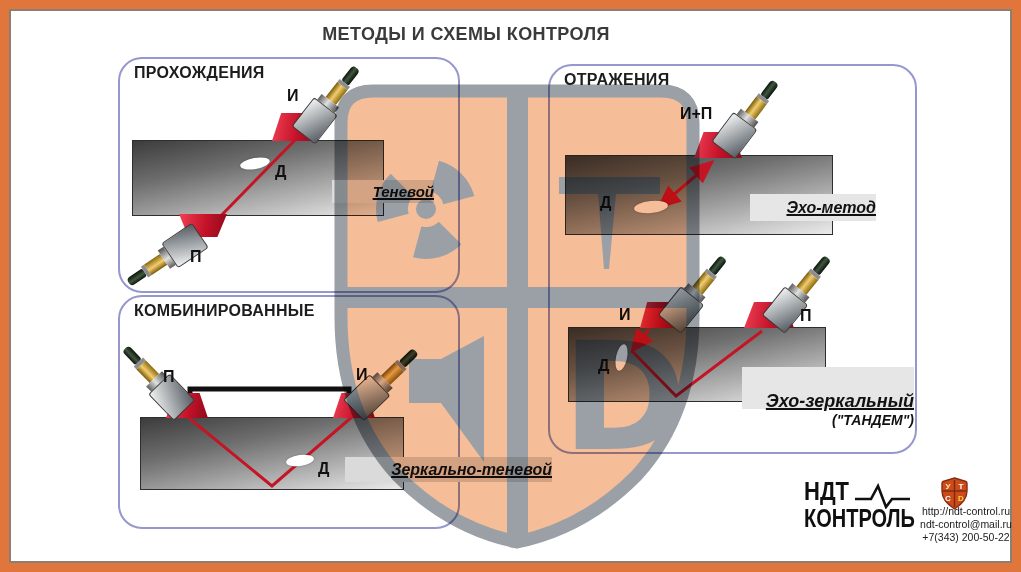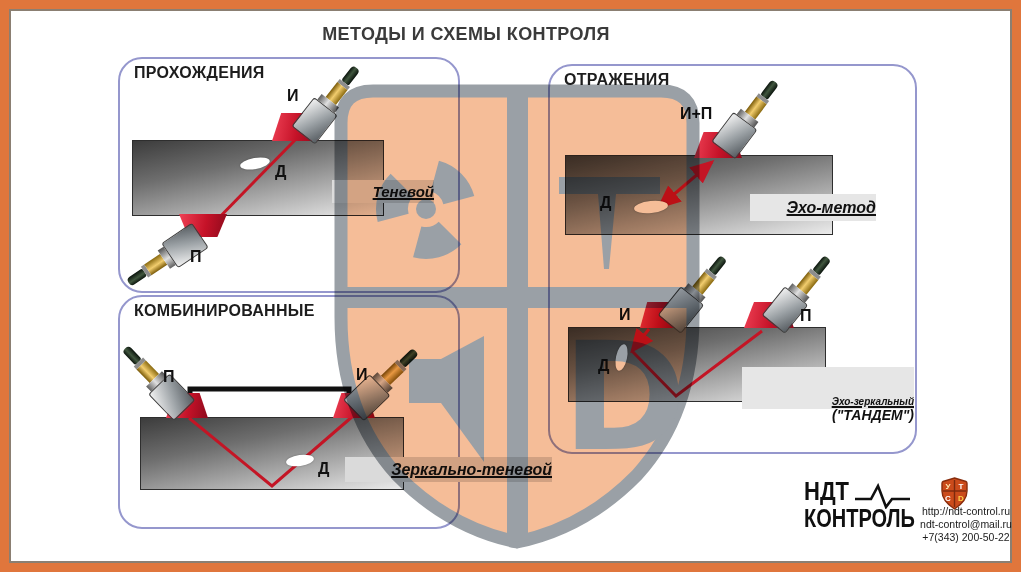--- a/index.html
+++ b/index.html
@@ -99,21 +99,21 @@
     <div class="p-neck"></div>
     <div class="p-stem"></div>
     <div class="p-collar"></div>
     <div class="p-body"></div>
   </div>
   <div class="abs defect" style="left:605px;top:333px;width:11px;height:27px;transform:rotate(12deg);"></div>
   <div class="abs lbl" style="left:608px;top:295px;">И</div>
   <div class="abs lbl" style="left:789px;top:296px;">П</div>
   <div class="abs lbl" style="left:587px;top:346px;">Д</div>
   <div class="abs mbox" style="left:731px;top:356px;width:172px;height:42px;background:#e6e6e6;">
-    <span class="mtext" style="font-size:10px;margin-top:42px;">Эхо-зеркальный</span>
+    <span class="mtext" style="font-size:18px;margin-top:42px;">Эхо-зеркальный</span>
     <span style="font-size:14px;font-weight:bold;font-style:italic;">("ТАНДЕМ")</span>
   </div>
 
   <div class="abs panel" style="left:107px;top:284px;width:338px;height:230px;">
     <div class="panel-header">КОМБИНИРОВАННЫЕ</div>
   </div>
   <div class="abs bar" style="left:129px;top:406px;width:262px;height:71px;"></div>
   <div class="abs wedge top" style="left:155px;top:382px;width:42px;height:25px;"></div>
   <div class="abs wedge top" style="left:322px;top:382px;width:42px;height:25px;"></div>
   <div class="abs probe" style="left:158px;top:313px;transform:rotate(-44deg);">

